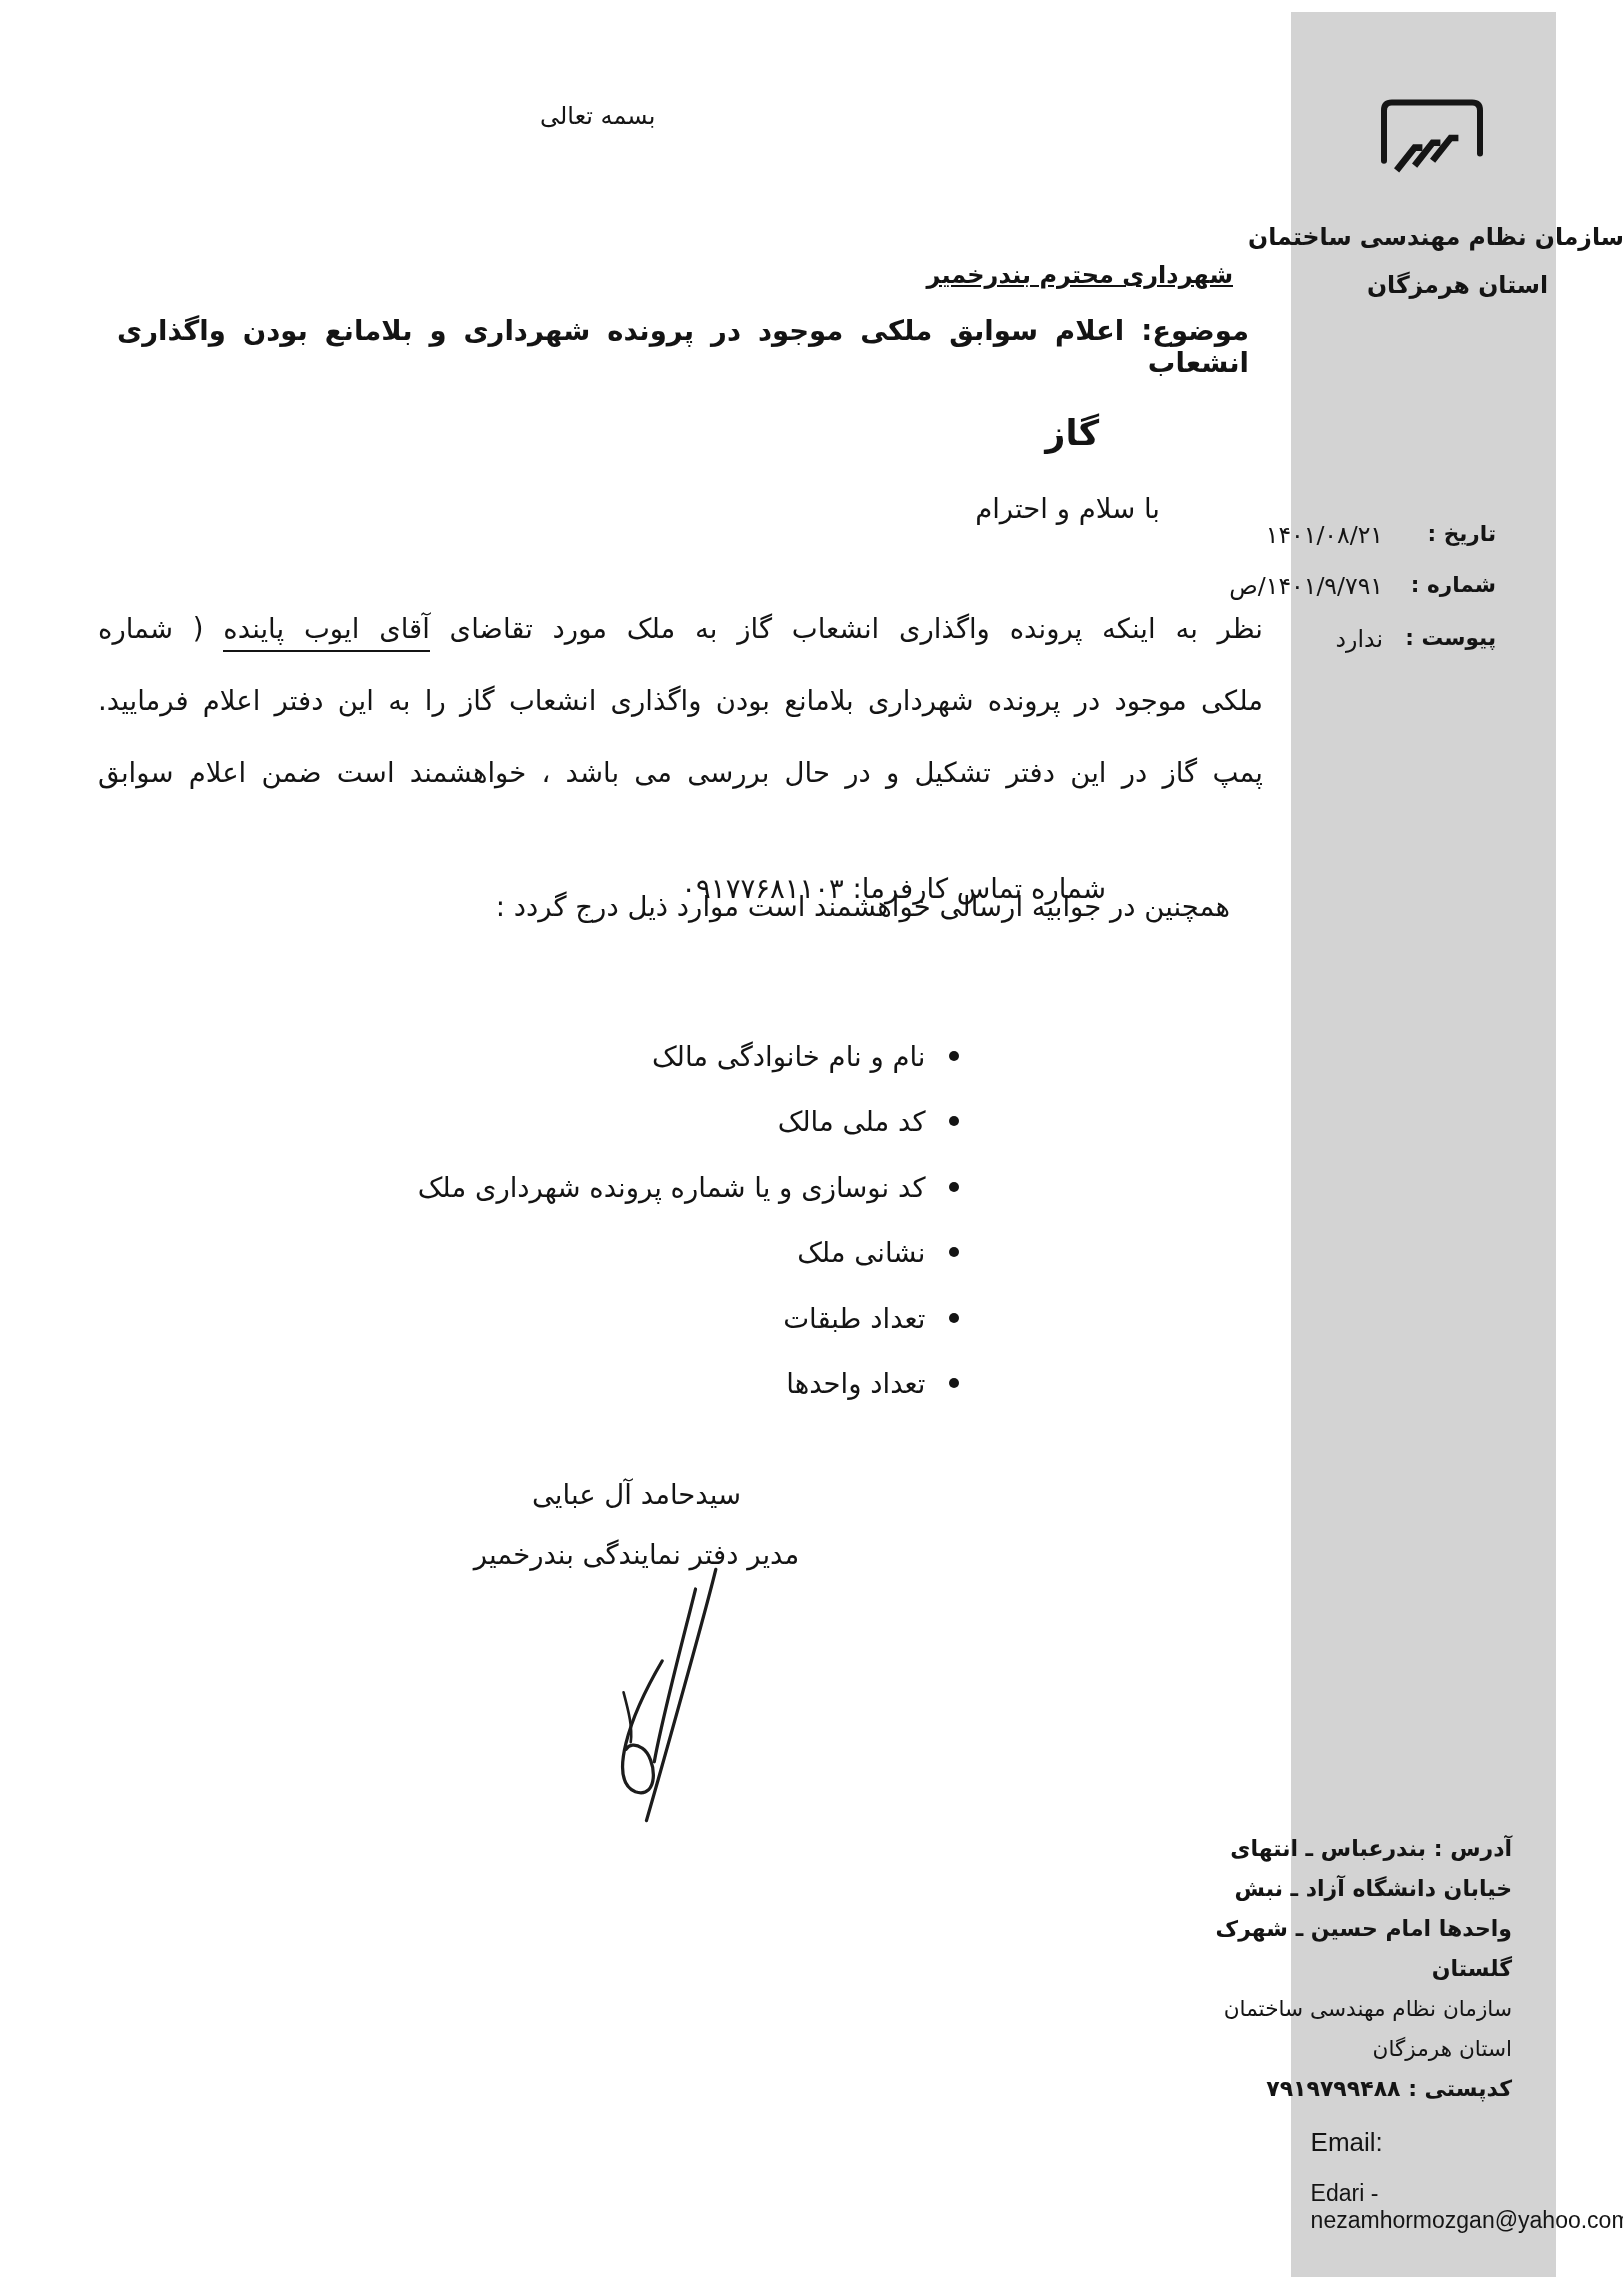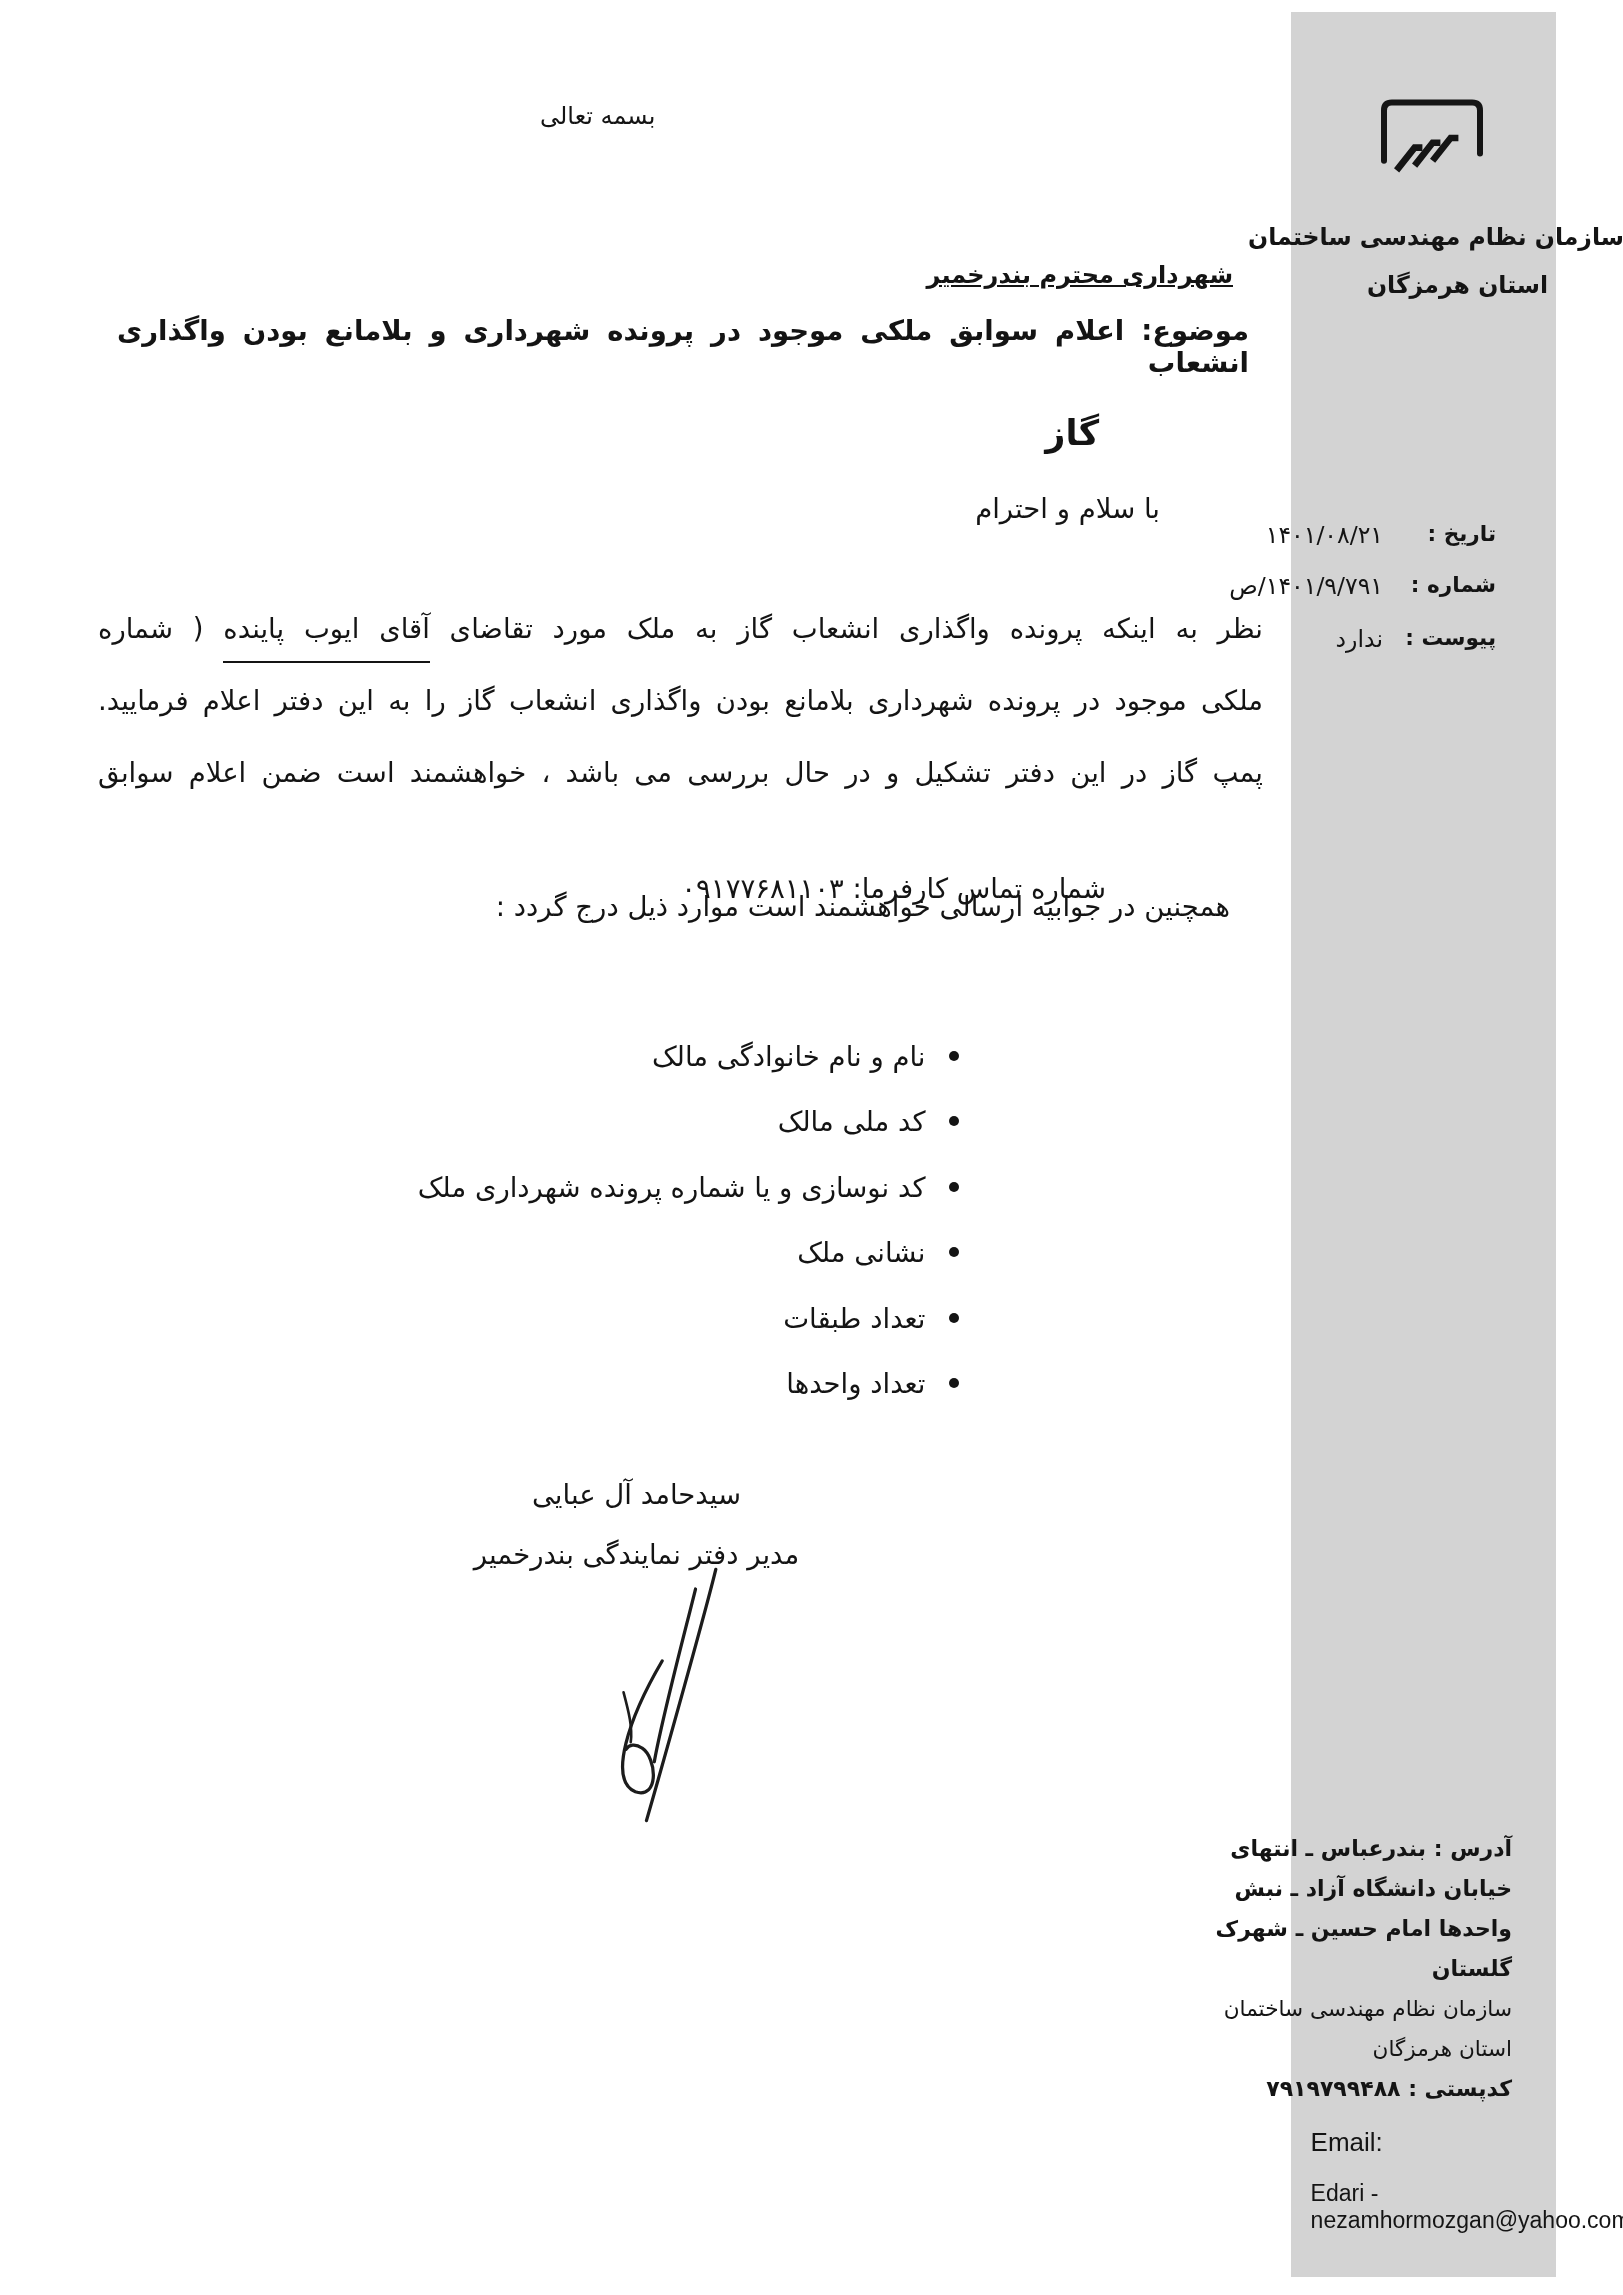--- a/index.html
+++ b/index.html
@@ -14,21 +14,21 @@
   
   .besmele{left:540px;top:102px;width:196px;text-align:left;font-size:24px;}
   .recipient{right:390px;top:261px;font-size:24px;font-weight:700;text-decoration:underline;}
   .subject-l1{left:117px;top:314px;width:1132px;font-size:27.5px;font-weight:700;
               text-align:justify;text-align-last:justify;}
   .subject-l2{right:524px;top:367px;font-size:35px;font-weight:700;margin-top:46px;}
   .salutation{right:463px;top:492px;font-size:27.5px;}
   .bodytext{left:98px;top:592px;width:1165px;font-size:27.5px;}
   .bodytext .bline{display:block;height:72px;line-height:72px;
                    text-align:justify;text-align-last:justify;white-space:normal;}
-  .uline{border-bottom:2px solid #141414;padding-bottom:17px;}
+  .uline{border-bottom:2px solid #141414;padding-bottom:6px;}
   .phone{right:517px;top:872px;font-size:27.5px;}
   .request{right:393px;top:890px;font-size:27.5px;}
   .bullet-row{right:664px;display:flex;align-items:center;gap:23px;direction:rtl;}
   .bullet-dot{width:10.5px;height:10.5px;border-radius:50%;background:#141414;flex:0 0 auto;}
   .bullet-label{font-size:27.5px;line-height:46px;white-space:nowrap;}
   .sign-block{left:458px;width:357px;text-align:center;}
   .sign-name{top:1474px;font-size:27.5px;line-height:41px;}
   .sign-title{top:1534px;font-size:27.5px;line-height:41px;}
   .signature-svg{left:583px;top:1564px;}
 

